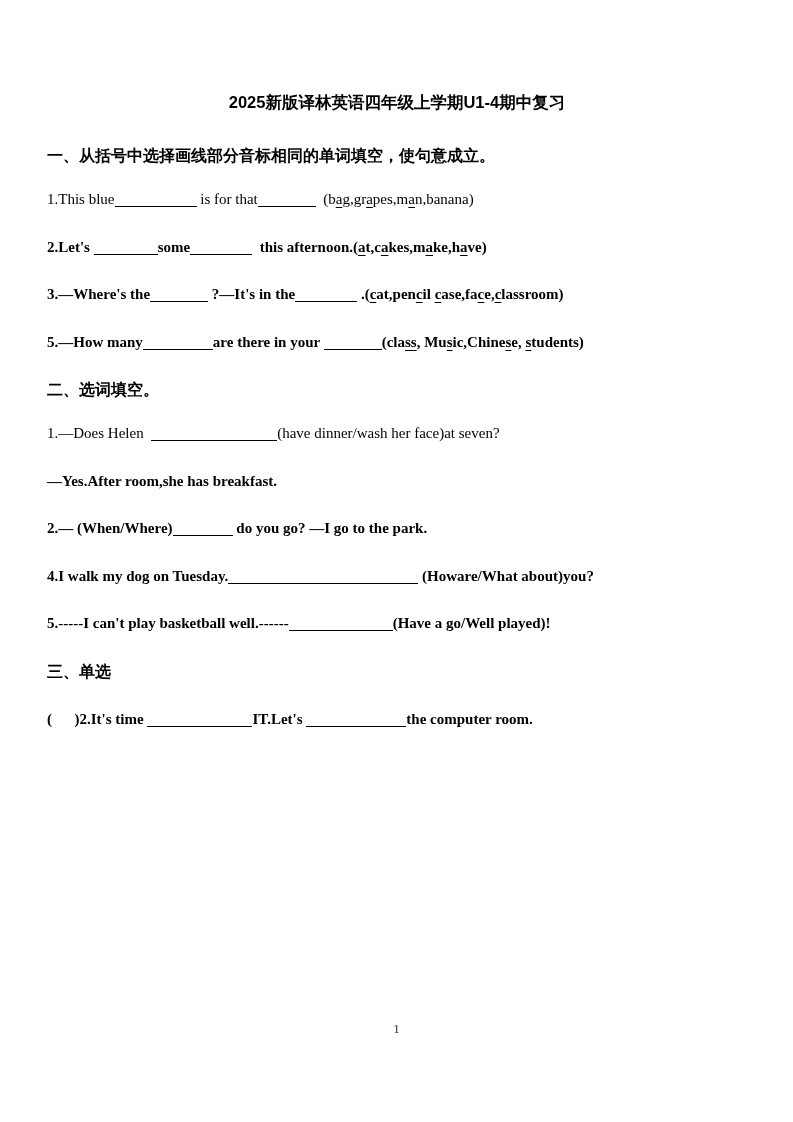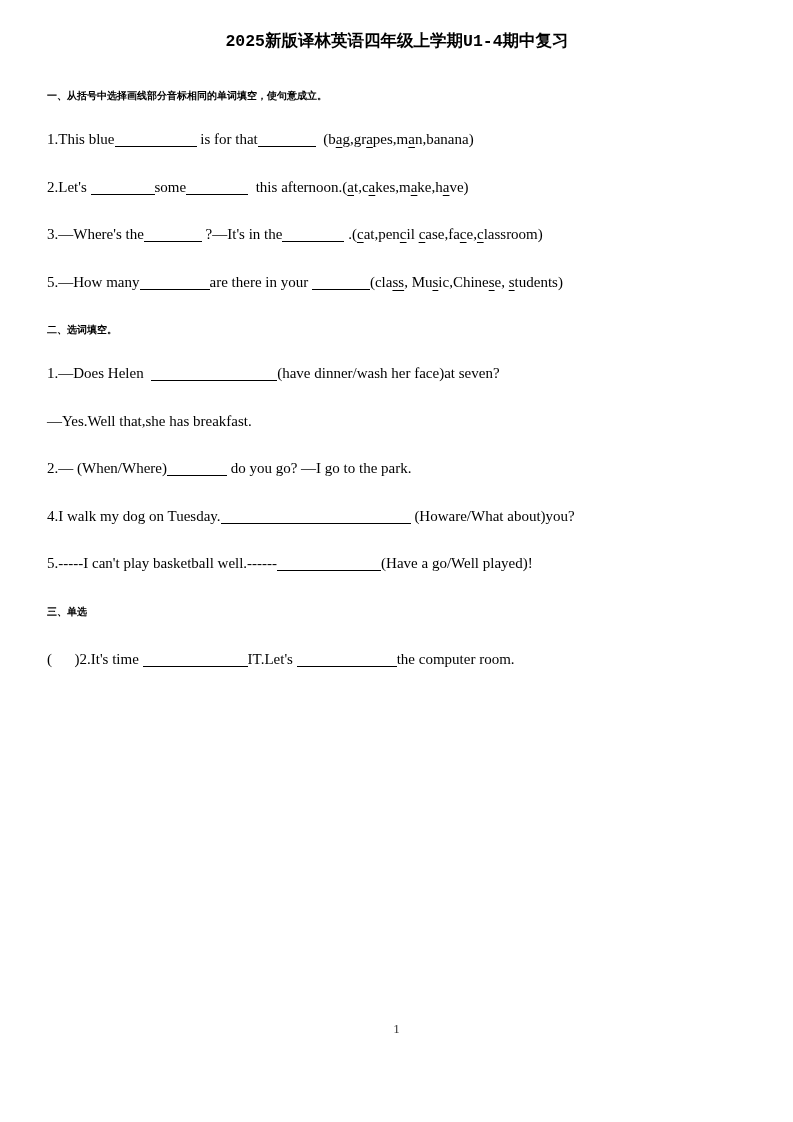--- a/index.html
+++ b/index.html
@@ -14,43 +14,43 @@
     width: 793px; height: 1122px;
     background: #ffffff;
     overflow: hidden;
   }
   .content {
     position: absolute;
     left: 47px; top: 0;
     width: 700px;
   }
   .doc-title {
-    margin-top: 32px;
+    margin-top: 92px;
     height: 20px; line-height: 20px;
     text-align: center;
-    font-family: Liberation Mono, monospace;
+    font-family: Liberation Sans, sans-serif;
     font-size: 16.5px;
     font-weight: 700;
     white-space: pre-wrap;
   }
   .sec-heading {
     height: 20px; line-height: 20px;
     font-family: "Liberation Sans", sans-serif;
-    font-size: 10px;
+    font-size: 16px;
     font-weight: 700;
     white-space: pre-wrap;
   }
   .line {
     height: 19px; line-height: 19px;
     font-family: "Liberation Serif", serif;
     font-size: 15px;
     white-space: pre-wrap;
   }
   .mt-h1   { margin-top: 34px; }
-  .mt-std  { margin-top: 28.5px; }
+  .mt-std  { margin-top: 28.5px; font-weight: bold; }
   .mt-first{ margin-top: 24px; }
   .blank {
     display: inline-block;
     height: 12px;
     border-bottom: 1.5px solid #000;
     vertical-align: -3px;
   }
   .ul {
     text-decoration: underline;
     text-underline-offset: 3px;
@@ -74,21 +74,21 @@
     <div class="doc-title">2025新版译林英语四年级上学期U1-4期中复习</div>
 
     <div class="sec-heading mt-h1">一、从括号中选择画线部分音标相同的单词填空，使句意成立。</div>
     <div class="line mt-first">1.This blue<span class="blank" style="width: 82px;"></span> is for that<span class="blank" style="width: 58px;"></span>  (b<span class="ul">a</span>g,gr<span class="ul">a</span>pes,m<span class="ul">a</span>n,banana)</div>
     <div class="line mt-std">2.Let's <span class="blank" style="width: 64px;"></span>some<span class="blank" style="width: 62px;"></span>  this afternoon.(<span class="ul">a</span>t,c<span class="ul">a</span>kes,m<span class="ul">a</span>ke,h<span class="ul">a</span>ve)</div>
     <div class="line mt-std">3.—Where's the<span class="blank" style="width: 58px;"></span> ?—It's in the<span class="blank" style="width: 62px;"></span> .(<span class="ul">c</span>at,pen<span class="ul">c</span>il <span class="ul">c</span>ase,fa<span class="ul">c</span>e,<span class="ul">c</span>lassroom)</div>
     <div class="line mt-std">5.—How many<span class="blank" style="width: 70px;"></span>are there in your <span class="blank" style="width: 58px;"></span>(cla<span class="ul">ss</span>, Mu<span class="ul">s</span>ic,Chine<span class="ul">s</span>e, <span class="ul">s</span>tudents)</div>
 
     <div class="sec-heading mt-std">二、选词填空。</div>
     <div class="line mt-first">1.—Does Helen  <span class="blank" style="width: 126px;"></span>(have dinner/wash her face)at seven?</div>
-    <div class="line mt-std">—Yes.Well that,she has breakfast.</div>
+    <div class="line mt-std">—Yes.After room,she has breakfast.</div>
     <div class="line mt-std">2.— (When/Where)<span class="blank" style="width: 60px;"></span> do you go? —I go to the park.</div>
     <div class="line mt-std">4.I walk my dog on Tuesday.<span class="blank" style="width: 190px;"></span> (Howare/What about)you?</div>
     <div class="line mt-std">5.-----I can't play basketball well.------<span class="blank" style="width: 104px;"></span>(Have a go/Well played)!</div>
 
     <div class="sec-heading mt-std">三、单选</div>
     <div class="line mt-std">(      )2.It's time <span class="blank" style="width: 105px;"></span>IT.Let's <span class="blank" style="width: 100px;"></span>the computer room.</div>
 
   </div>
 
   <div class="page-number">1</div>

